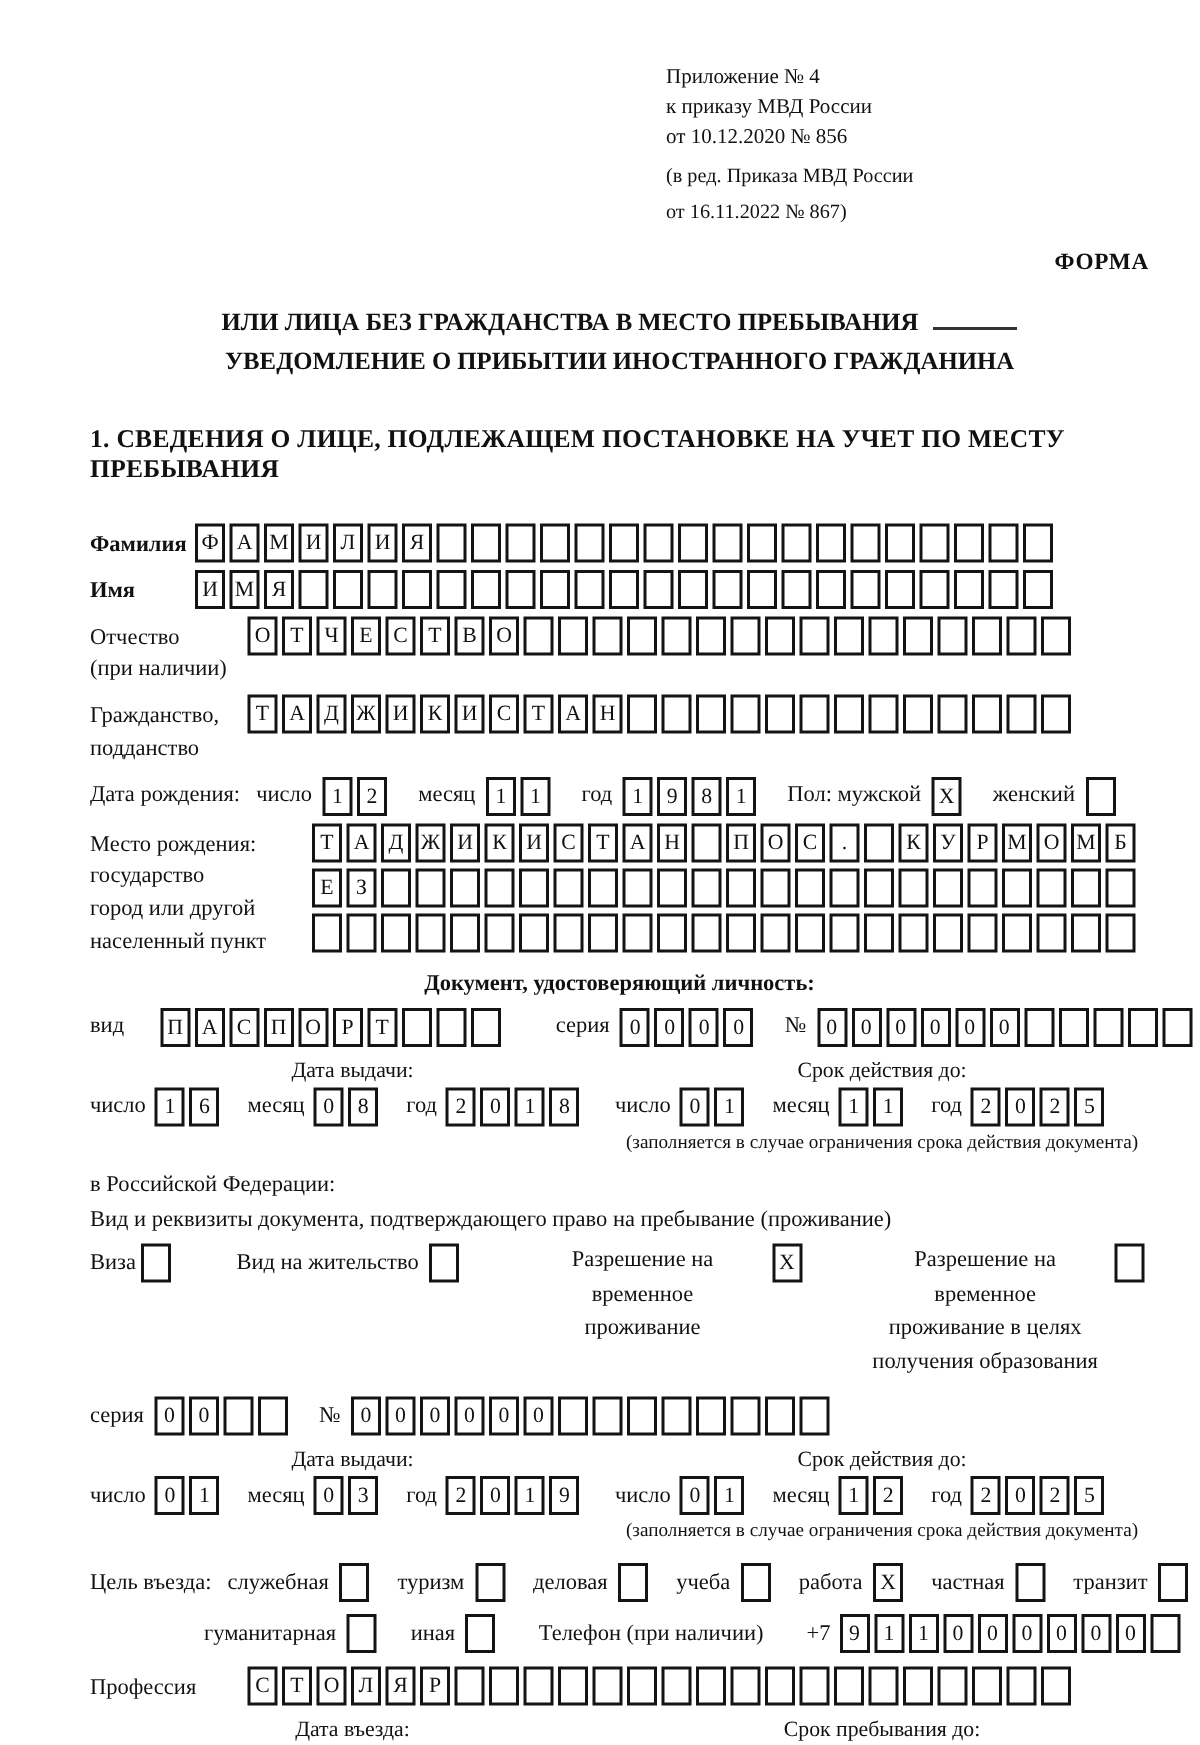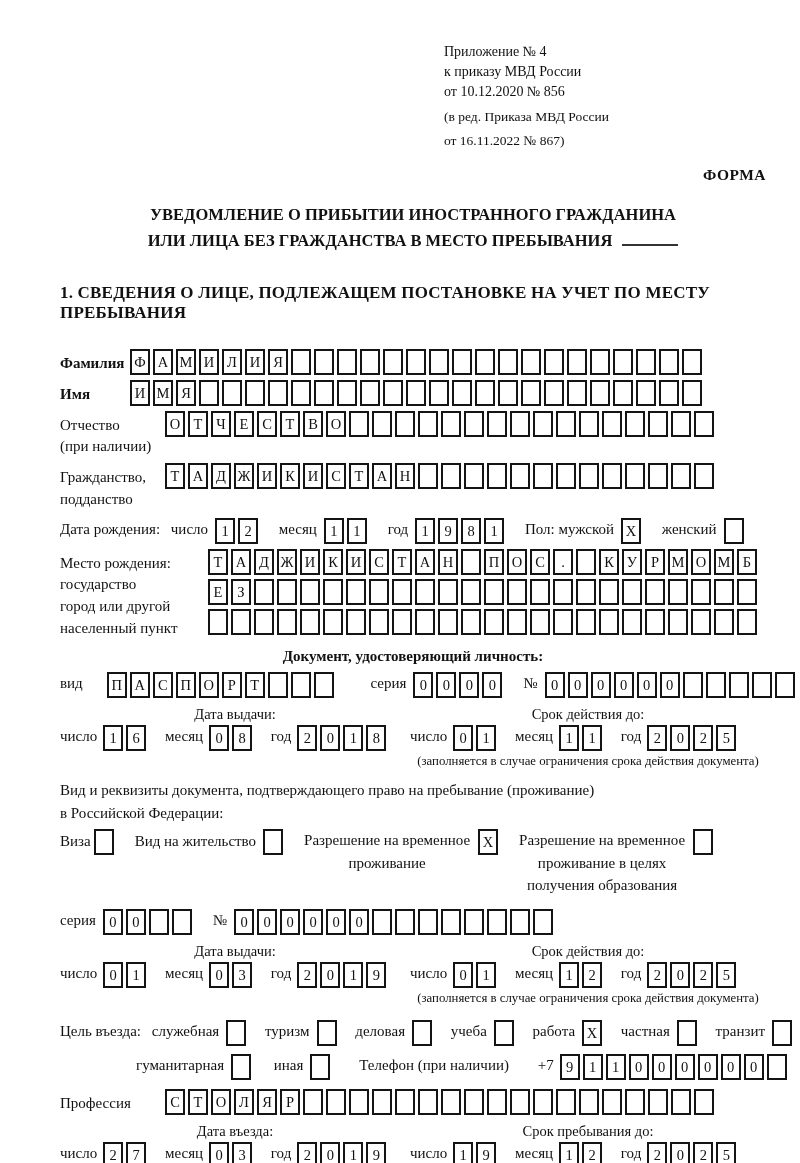--- a/index.html
+++ b/index.html
@@ -39,21 +39,21 @@
   .two-col { display:flex; margin-top:8px; }
   .two-col .col-l { flex:0 0 350px; }
   .two-col .col-r { flex:1 1 auto; }
   .dg-title { text-align:center; font-size:14.5px; margin-bottom:2px; }
   .dg-row { white-space:nowrap; }
   .dg-row .lbl { margin:0 6px 0 0; }
   .dg-row .lbl + .cells { margin-right:12px; }
   .note { font-size:12.8px; margin-top:3px; text-align:center; }
   .plain-line { margin-top:10px; line-height:1.55; }
   
-  .opts-row { display:flex; margin-top:4px; align-items:flex-start; }
+  .opts-row { display:flex; margin-top:4px; align-items:flex-start;gap:23px; }
   .opt { white-space:nowrap; margin-right:18px; }
   .opt-multi { display:flex; margin-right:18px; align-items:flex-start; }
   .opt-multi .opt-text { text-align:center; line-height:1.5; margin-right:8px; }
   .purpose-row { margin-top:14px; white-space:nowrap; }
   .purpose-row2 { margin-top:8px; margin-left:76px; white-space:nowrap; }
   .phone-prefix { margin:0 6px 0 18px; }
 </style>
 </head>
 <body>
 
@@ -63,22 +63,22 @@
     <div>Приложение № 4</div>
     <div>к приказу МВД России</div>
     <div>от 10.12.2020 № 856</div>
     <div class="sub">(в ред. Приказа МВД России</div>
     <div class="sub">от 16.11.2022 № 867)</div>
   </div>
 
   <div class="forma">ФОРМА</div>
 
   <div class="title">
+    <div><span>ИЛИ ЛИЦА БЕЗ ГРАЖДАНСТВА В МЕСТО ПРЕБЫВАНИЯ</span><span class="title-underline"></span></div>
     <div>УВЕДОМЛЕНИЕ О ПРИБЫТИИ ИНОСТРАННОГО ГРАЖДАНИНА</div>
-    <div><span>ИЛИ ЛИЦА БЕЗ ГРАЖДАНСТВА В МЕСТО ПРЕБЫВАНИЯ</span><span class="title-underline"></span></div>
   </div>
 
   <div class="section-title">1. СВЕДЕНИЯ О ЛИЦЕ, ПОДЛЕЖАЩЕМ ПОСТАНОВКЕ НА УЧЕТ ПО МЕСТУ ПРЕБЫВАНИЯ</div>
 
   <div class="frow" style="margin-top:26px;">
     <div class="flabel">Фамилия</div>
     <span class="cells"><span class="box">Ф</span><span class="box">А</span><span class="box">М</span><span class="box">И</span><span class="box">Л</span><span class="box">И</span><span class="box">Я</span><span class="box"></span><span class="box"></span><span class="box"></span><span class="box"></span><span class="box"></span><span class="box"></span><span class="box"></span><span class="box"></span><span class="box"></span><span class="box"></span><span class="box"></span><span class="box"></span><span class="box"></span><span class="box"></span><span class="box"></span><span class="box"></span><span class="box"></span><span class="box"></span></span>
   </div>
 
   <div class="frow">
@@ -147,22 +147,22 @@
       <div class="dg-row">
         <span class="lbl">число</span><span class="cells"><span class="box">0</span><span class="box">1</span></span>
         <span class="lbl">месяц</span><span class="cells"><span class="box">1</span><span class="box">1</span></span>
         <span class="lbl">год</span><span class="cells"><span class="box">2</span><span class="box">0</span><span class="box">2</span><span class="box">5</span></span>
       </div>
       <div class="note">(заполняется в случае ограничения срока действия документа)</div>
     </div>
   </div>
 
   <div class="plain-line">
+    <div>в Российской Федерации:</div>
     <div>Вид и реквизиты документа, подтверждающего право на пребывание (проживание)</div>
-    <div>в Российской Федерации:</div>
   </div>
 
   <div class="opts-row">
     <span class="opt"><span class="lbl" style="margin-right:3px;">Виза</span><span class="cells"><span class="box"></span></span></span>
     <span class="opt"><span class="lbl">Вид на жительство</span><span class="cells"><span class="box"></span></span></span>
     <span class="opt-multi">
       <span class="opt-text">
           <div>Разрешение на временное</div>
           <div>проживание</div>
         </span>

